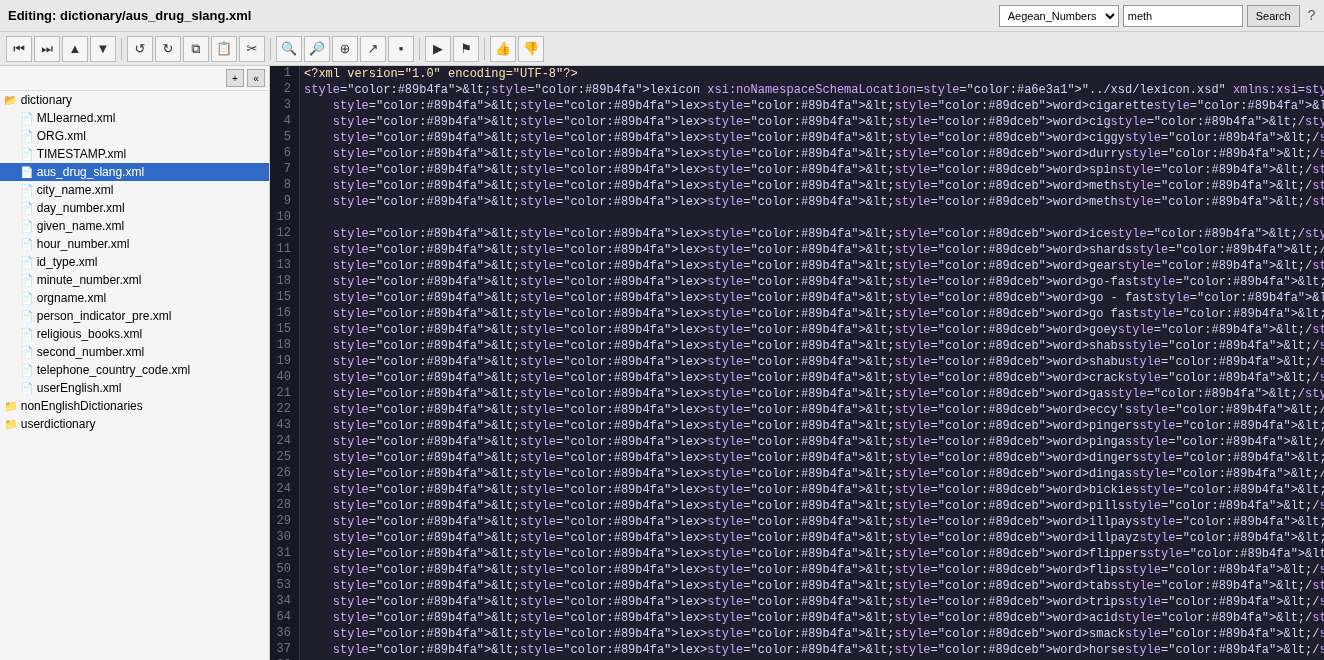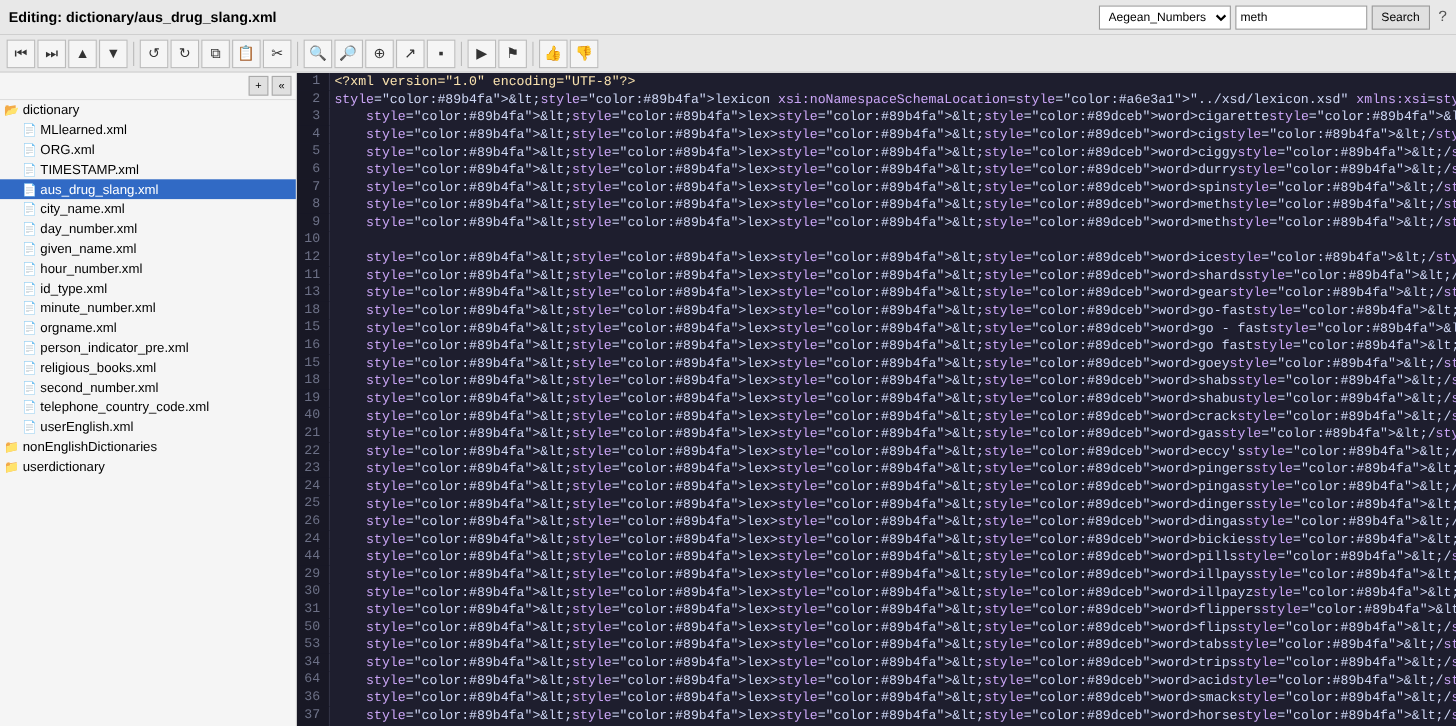--- a/index.html
+++ b/index.html
@@ -401,41 +401,41 @@
         </div>
         <div class="line-row">
           <div class="line-num">21</div>
           <div class="line-content">    <span <span="" style="color:#cba6f7">style</span>="color:#89b4fa"&gt;&amp;lt;<span <span="" style="color:#cba6f7">style</span>="color:#89b4fa"&gt;lex&gt;<span <span="" style="color:#cba6f7">style</span>="color:#89b4fa"&gt;&amp;lt;<span <span="" style="color:#cba6f7">style</span>="color:#89dceb"&gt;word&gt;gas<span <span="" style="color:#cba6f7">style</span>="color:#89b4fa"&gt;&amp;lt;/<span <span="" style="color:#cba6f7">style</span>="color:#89dceb"&gt;word&gt;="color:#89b4fa"&gt;&amp;lt;="color:#a6e3a1"&gt;sv&gt;="color:#89b4fa"&gt;&amp;lt;="color:#a6e3a1"&gt;av&gt;="color:#89b4fa"&gt;&amp;lt;="color:#fab387"&gt;DRUG/&gt;="color:#89b4fa"&gt;&amp;lt;/="color:#a6e3a1"&gt;sv&gt;="color:#89b4fa"&gt;&amp;lt;/="color:#89b4fa"&gt;lex&gt;</div>
         </div>
         <div class="line-row">
           <div class="line-num">22</div>
           <div class="line-content">    <span <span="" style="color:#cba6f7">style</span>="color:#89b4fa"&gt;&amp;lt;<span <span="" style="color:#cba6f7">style</span>="color:#89b4fa"&gt;lex&gt;<span <span="" style="color:#cba6f7">style</span>="color:#89b4fa"&gt;&amp;lt;<span <span="" style="color:#cba6f7">style</span>="color:#89dceb"&gt;word&gt;eccy's<span <span="" style="color:#cba6f7">style</span>="color:#89b4fa"&gt;&amp;lt;/="color:#89dceb"&gt;word&gt;="color:#89b4fa"&gt;&amp;lt;="color:#a6e3a1"&gt;sv&gt;="color:#89b4fa"&gt;&amp;lt;="color:#fab387"&gt;DRUG/&gt;="color:#89b4fa"&gt;&amp;lt;/="color:#a6e3a1"&gt;sv&gt;="color:#89b4fa"&gt;&amp;lt;/="color:#89b4fa"&gt;lex&gt;</div>
         </div>
         <div class="line-row">
-          <div class="line-num">23</div>
+          <div class="line-num">43</div>
           <div class="line-content">    <span <span="" style="color:#cba6f7">style</span>="color:#89b4fa"&gt;&amp;lt;<span <span="" style="color:#cba6f7">style</span>="color:#89b4fa"&gt;lex&gt;<span <span="" style="color:#cba6f7">style</span>="color:#89b4fa"&gt;&amp;lt;<span <span="" style="color:#cba6f7">style</span>="color:#89dceb"&gt;word&gt;pingers<span <span="" style="color:#cba6f7">style</span>="color:#89b4fa"&gt;&amp;lt;/="color:#89dceb"&gt;word&gt;="color:#89b4fa"&gt;&amp;lt;="color:#a6e3a1"&gt;sv&gt;="color:#89b4fa"&gt;&amp;lt;="color:#fab387"&gt;DRUG/&gt;="color:#89b4fa"&gt;&amp;lt;/="color:#a6e3a1"&gt;sv&gt;="color:#89b4fa"&gt;&amp;lt;/="color:#89b4fa"&gt;lex&gt;</div>
         </div>
         <div class="line-row">
           <div class="line-num">24</div>
           <div class="line-content">    <span <span="" style="color:#cba6f7">style</span>="color:#89b4fa"&gt;&amp;lt;<span <span="" style="color:#cba6f7">style</span>="color:#89b4fa"&gt;lex&gt;<span <span="" style="color:#cba6f7">style</span>="color:#89b4fa"&gt;&amp;lt;<span <span="" style="color:#cba6f7">style</span>="color:#89dceb"&gt;word&gt;pingas<span <span="" style="color:#cba6f7">style</span>="color:#89b4fa"&gt;&amp;lt;/="color:#89dceb"&gt;word&gt;="color:#89b4fa"&gt;&amp;lt;="color:#a6e3a1"&gt;sv&gt;="color:#89b4fa"&gt;&amp;lt;="color:#fab387"&gt;DRUG/&gt;="color:#89b4fa"&gt;&amp;lt;/="color:#a6e3a1"&gt;sv&gt;="color:#89b4fa"&gt;&amp;lt;/="color:#89b4fa"&gt;lex&gt;</div>
         </div>
         <div class="line-row">
           <div class="line-num">25</div>
           <div class="line-content">    <span <span="" style="color:#cba6f7">style</span>="color:#89b4fa"&gt;&amp;lt;<span <span="" style="color:#cba6f7">style</span>="color:#89b4fa"&gt;lex&gt;<span <span="" style="color:#cba6f7">style</span>="color:#89b4fa"&gt;&amp;lt;<span <span="" style="color:#cba6f7">style</span>="color:#89dceb"&gt;word&gt;dingers<span <span="" style="color:#cba6f7">style</span>="color:#89b4fa"&gt;&amp;lt;/="color:#89dceb"&gt;word&gt;="color:#89b4fa"&gt;&amp;lt;="color:#a6e3a1"&gt;sv&gt;="color:#89b4fa"&gt;&amp;lt;="color:#fab387"&gt;DRUG/&gt;="color:#89b4fa"&gt;&amp;lt;/="color:#a6e3a1"&gt;sv&gt;="color:#89b4fa"&gt;&amp;lt;/="color:#89b4fa"&gt;lex&gt;</div>
         </div>
         <div class="line-row">
           <div class="line-num">26</div>
           <div class="line-content">    <span <span="" style="color:#cba6f7">style</span>="color:#89b4fa"&gt;&amp;lt;<span <span="" style="color:#cba6f7">style</span>="color:#89b4fa"&gt;lex&gt;<span <span="" style="color:#cba6f7">style</span>="color:#89b4fa"&gt;&amp;lt;<span <span="" style="color:#cba6f7">style</span>="color:#89dceb"&gt;word&gt;dingas<span <span="" style="color:#cba6f7">style</span>="color:#89b4fa"&gt;&amp;lt;/="color:#89dceb"&gt;word&gt;="color:#89b4fa"&gt;&amp;lt;="color:#a6e3a1"&gt;sv&gt;="color:#89b4fa"&gt;&amp;lt;="color:#fab387"&gt;DRUG/&gt;="color:#89b4fa"&gt;&amp;lt;/="color:#a6e3a1"&gt;sv&gt;="color:#89b4fa"&gt;&amp;lt;/="color:#89b4fa"&gt;lex&gt;</div>
         </div>
         <div class="line-row">
           <div class="line-num">24</div>
           <div class="line-content">    <span <span="" style="color:#cba6f7">style</span>="color:#89b4fa"&gt;&amp;lt;<span <span="" style="color:#cba6f7">style</span>="color:#89b4fa"&gt;lex&gt;<span <span="" style="color:#cba6f7">style</span>="color:#89b4fa"&gt;&amp;lt;<span <span="" style="color:#cba6f7">style</span>="color:#89dceb"&gt;word&gt;bickies<span <span="" style="color:#cba6f7">style</span>="color:#89b4fa"&gt;&amp;lt;/="color:#89dceb"&gt;word&gt;="color:#89b4fa"&gt;&amp;lt;="color:#a6e3a1"&gt;sv&gt;="color:#89b4fa"&gt;&amp;lt;="color:#fab387"&gt;DRUG/&gt;="color:#89b4fa"&gt;&amp;lt;/="color:#a6e3a1"&gt;sv&gt;="color:#89b4fa"&gt;&amp;lt;/="color:#89b4fa"&gt;lex&gt;</div>
         </div>
         <div class="line-row">
-          <div class="line-num">44</div>
+          <div class="line-num">28</div>
           <div class="line-content">    <span <span="" style="color:#cba6f7">style</span>="color:#89b4fa"&gt;&amp;lt;<span <span="" style="color:#cba6f7">style</span>="color:#89b4fa"&gt;lex&gt;<span <span="" style="color:#cba6f7">style</span>="color:#89b4fa"&gt;&amp;lt;<span <span="" style="color:#cba6f7">style</span>="color:#89dceb"&gt;word&gt;pills<span <span="" style="color:#cba6f7">style</span>="color:#89b4fa"&gt;&amp;lt;/<span <span="" style="color:#cba6f7">style</span>="color:#89dceb"&gt;word&gt;="color:#89b4fa"&gt;&amp;lt;="color:#a6e3a1"&gt;sv&gt;="color:#89b4fa"&gt;&amp;lt;="color:#fab387"&gt;DRUG/&gt;="color:#89b4fa"&gt;&amp;lt;/="color:#a6e3a1"&gt;sv&gt;="color:#89b4fa"&gt;&amp;lt;/="color:#89b4fa"&gt;lex&gt;</div>
         </div>
         <div class="line-row">
           <div class="line-num">29</div>
           <div class="line-content">    <span <span="" style="color:#cba6f7">style</span>="color:#89b4fa"&gt;&amp;lt;<span <span="" style="color:#cba6f7">style</span>="color:#89b4fa"&gt;lex&gt;<span <span="" style="color:#cba6f7">style</span>="color:#89b4fa"&gt;&amp;lt;<span <span="" style="color:#cba6f7">style</span>="color:#89dceb"&gt;word&gt;illpays<span <span="" style="color:#cba6f7">style</span>="color:#89b4fa"&gt;&amp;lt;/="color:#89dceb"&gt;word&gt;="color:#89b4fa"&gt;&amp;lt;="color:#a6e3a1"&gt;sv&gt;="color:#89b4fa"&gt;&amp;lt;="color:#fab387"&gt;DRUG/&gt;="color:#89b4fa"&gt;&amp;lt;/="color:#a6e3a1"&gt;sv&gt;="color:#89b4fa"&gt;&amp;lt;/="color:#89b4fa"&gt;lex&gt;</div>
         </div>
         <div class="line-row">
           <div class="line-num">30</div>
           <div class="line-content">    <span <span="" style="color:#cba6f7">style</span>="color:#89b4fa"&gt;&amp;lt;<span <span="" style="color:#cba6f7">style</span>="color:#89b4fa"&gt;lex&gt;<span <span="" style="color:#cba6f7">style</span>="color:#89b4fa"&gt;&amp;lt;<span <span="" style="color:#cba6f7">style</span>="color:#89dceb"&gt;word&gt;illpayz<span <span="" style="color:#cba6f7">style</span>="color:#89b4fa"&gt;&amp;lt;/="color:#89dceb"&gt;word&gt;="color:#89b4fa"&gt;&amp;lt;="color:#a6e3a1"&gt;sv&gt;="color:#89b4fa"&gt;&amp;lt;="color:#fab387"&gt;DRUG/&gt;="color:#89b4fa"&gt;&amp;lt;/="color:#a6e3a1"&gt;sv&gt;="color:#89b4fa"&gt;&amp;lt;/="color:#89b4fa"&gt;lex&gt;</div>
         </div>

